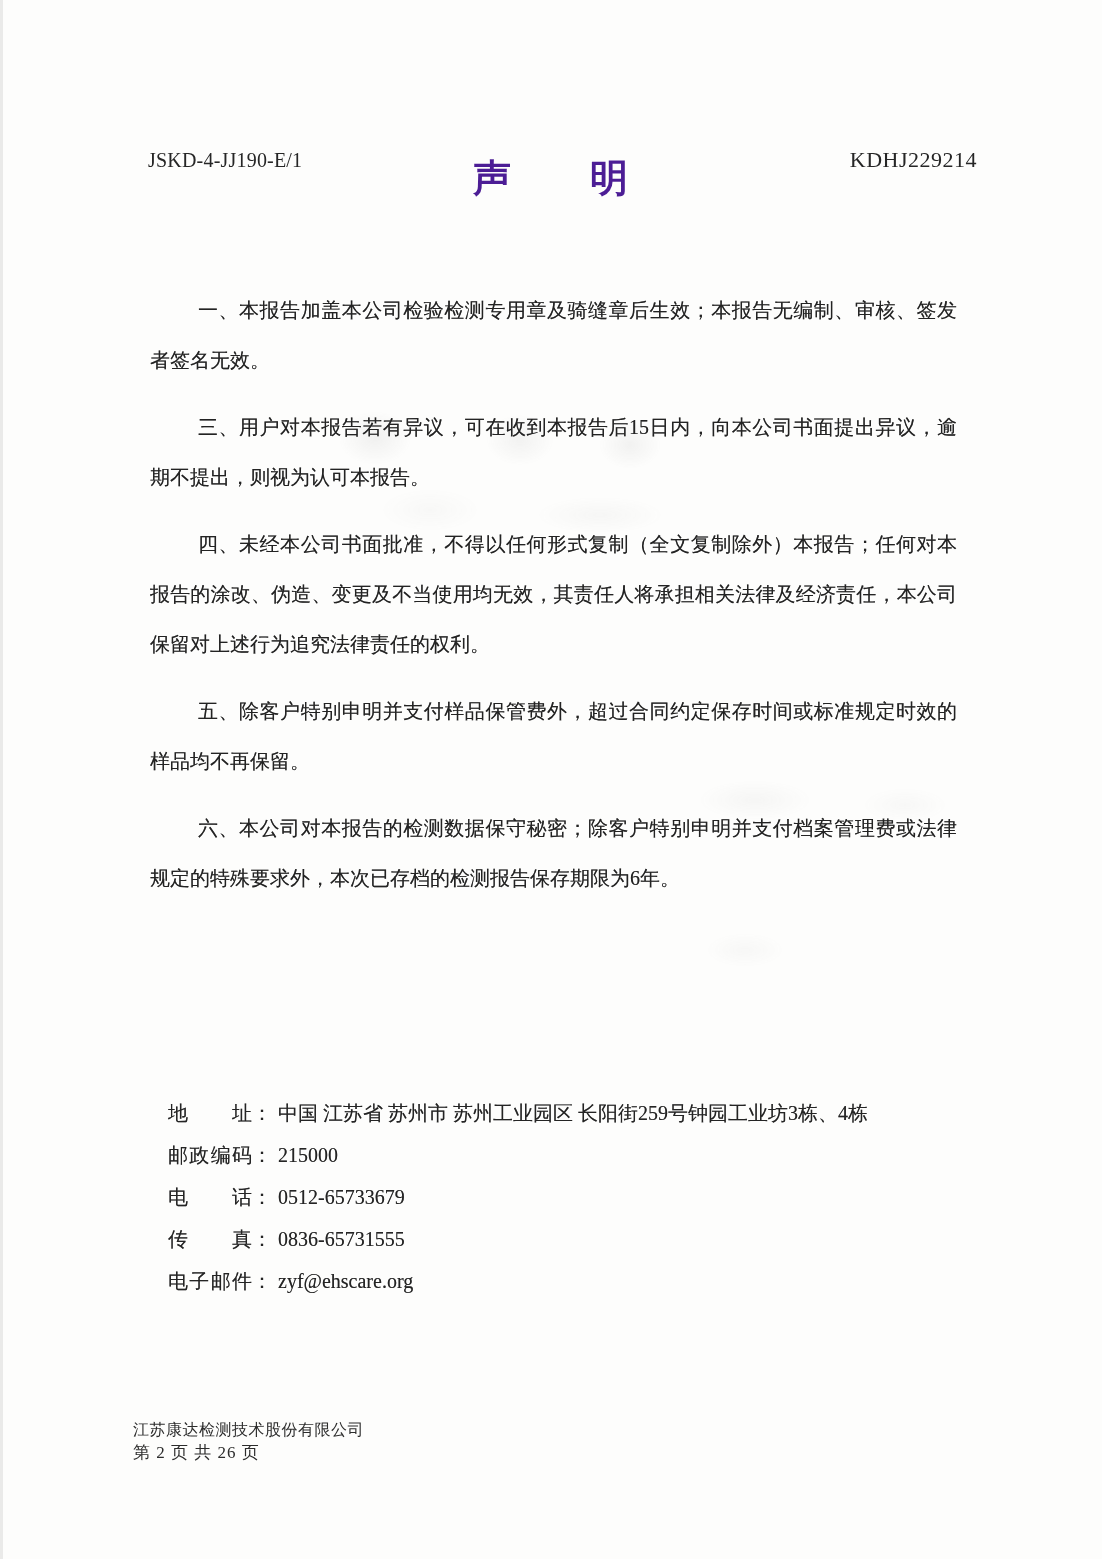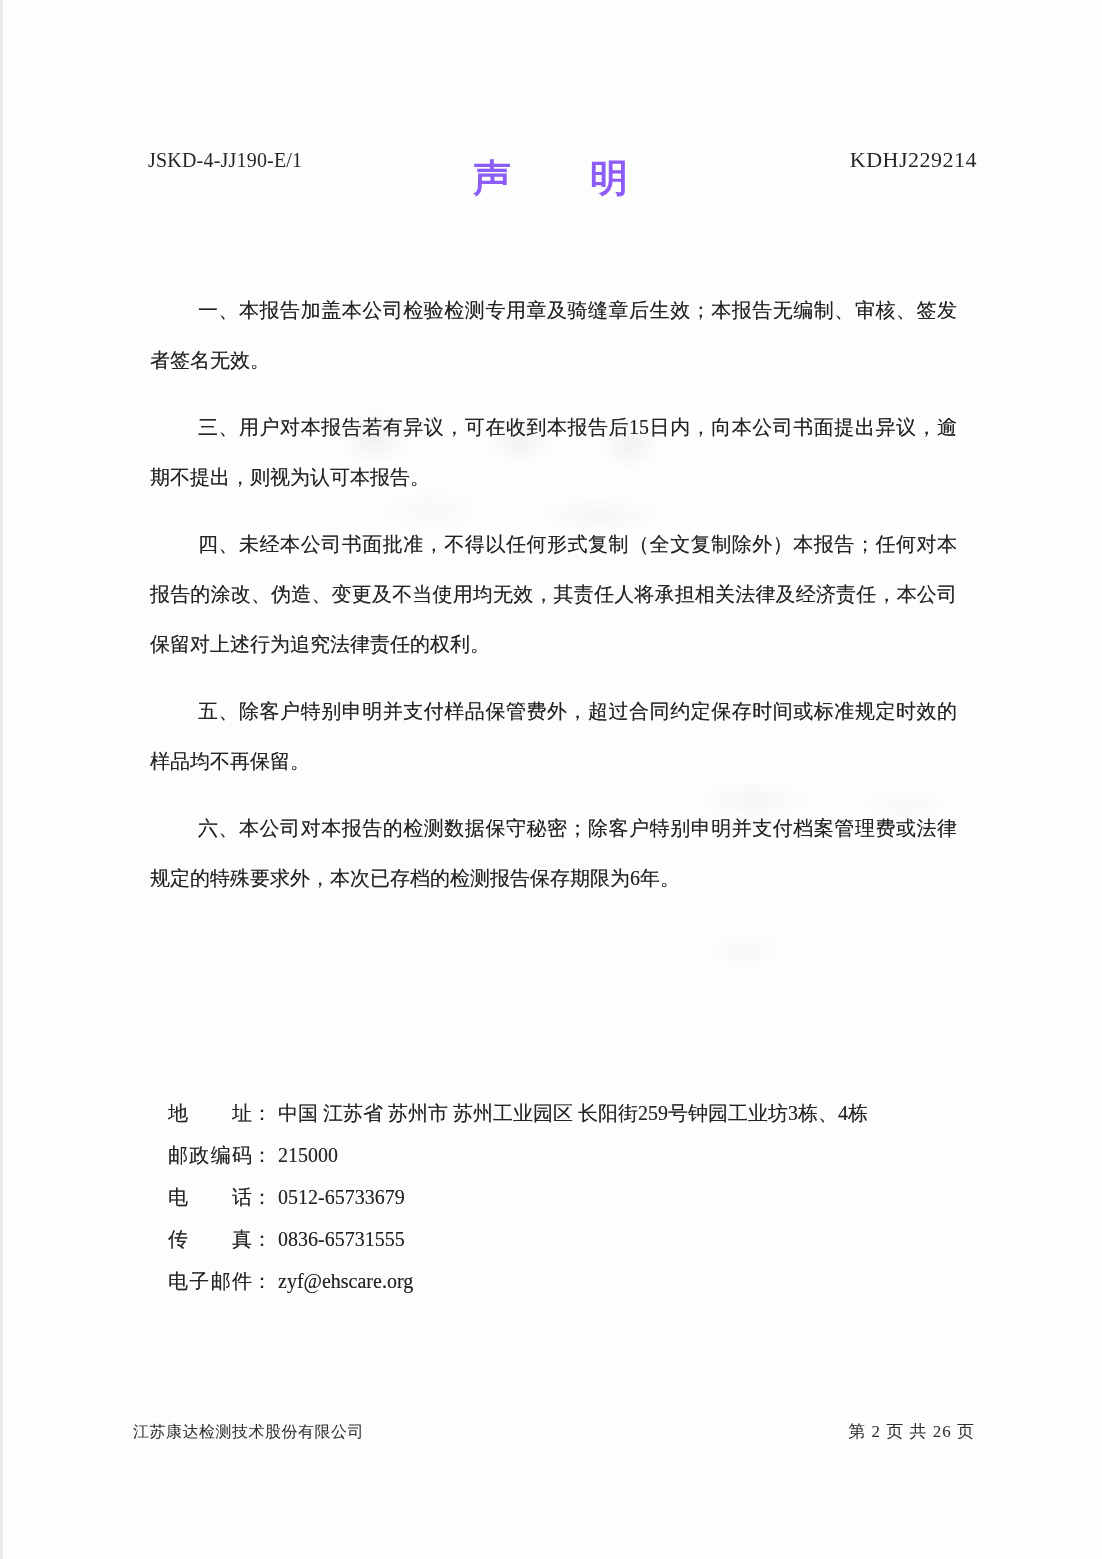--- a/index.html
+++ b/index.html
@@ -57,21 +57,21 @@
 
   .title {
     position: absolute;
     top: 153px;
     left: 0;
     width: 100%;
     text-align: center;
     font-size: 38px;
     font-weight: 700;
     letter-spacing: 1px;
-    color: #8b5cf6;
+    color: #4c1d95;
   }
 
   .body-text {
     position: absolute;
     top: 268px;
     left: 133px;
     width: 841px;
     font-size: 20px;
     line-height: 50px;
     text-align: justify;
@@ -102,20 +102,21 @@
   .contact-colon { display: inline-block; margin-right: 6px; }
 
   .footer {
     position: absolute;
     top: 1420px;
     left: 133px;
     right: 127px;
     display: flex;
     justify-content: space-between;
     align-items: baseline;
+    flex-direction: column;
   }
   .footer-company {
     font-family: "Liberation Sans", "DejaVu Sans", sans-serif;
     font-size: 16px;
     letter-spacing: 0.5px;
     color: #2c2c2c;
   }
   .footer-page {
     font-size: 17px;
     letter-spacing: 1px;

